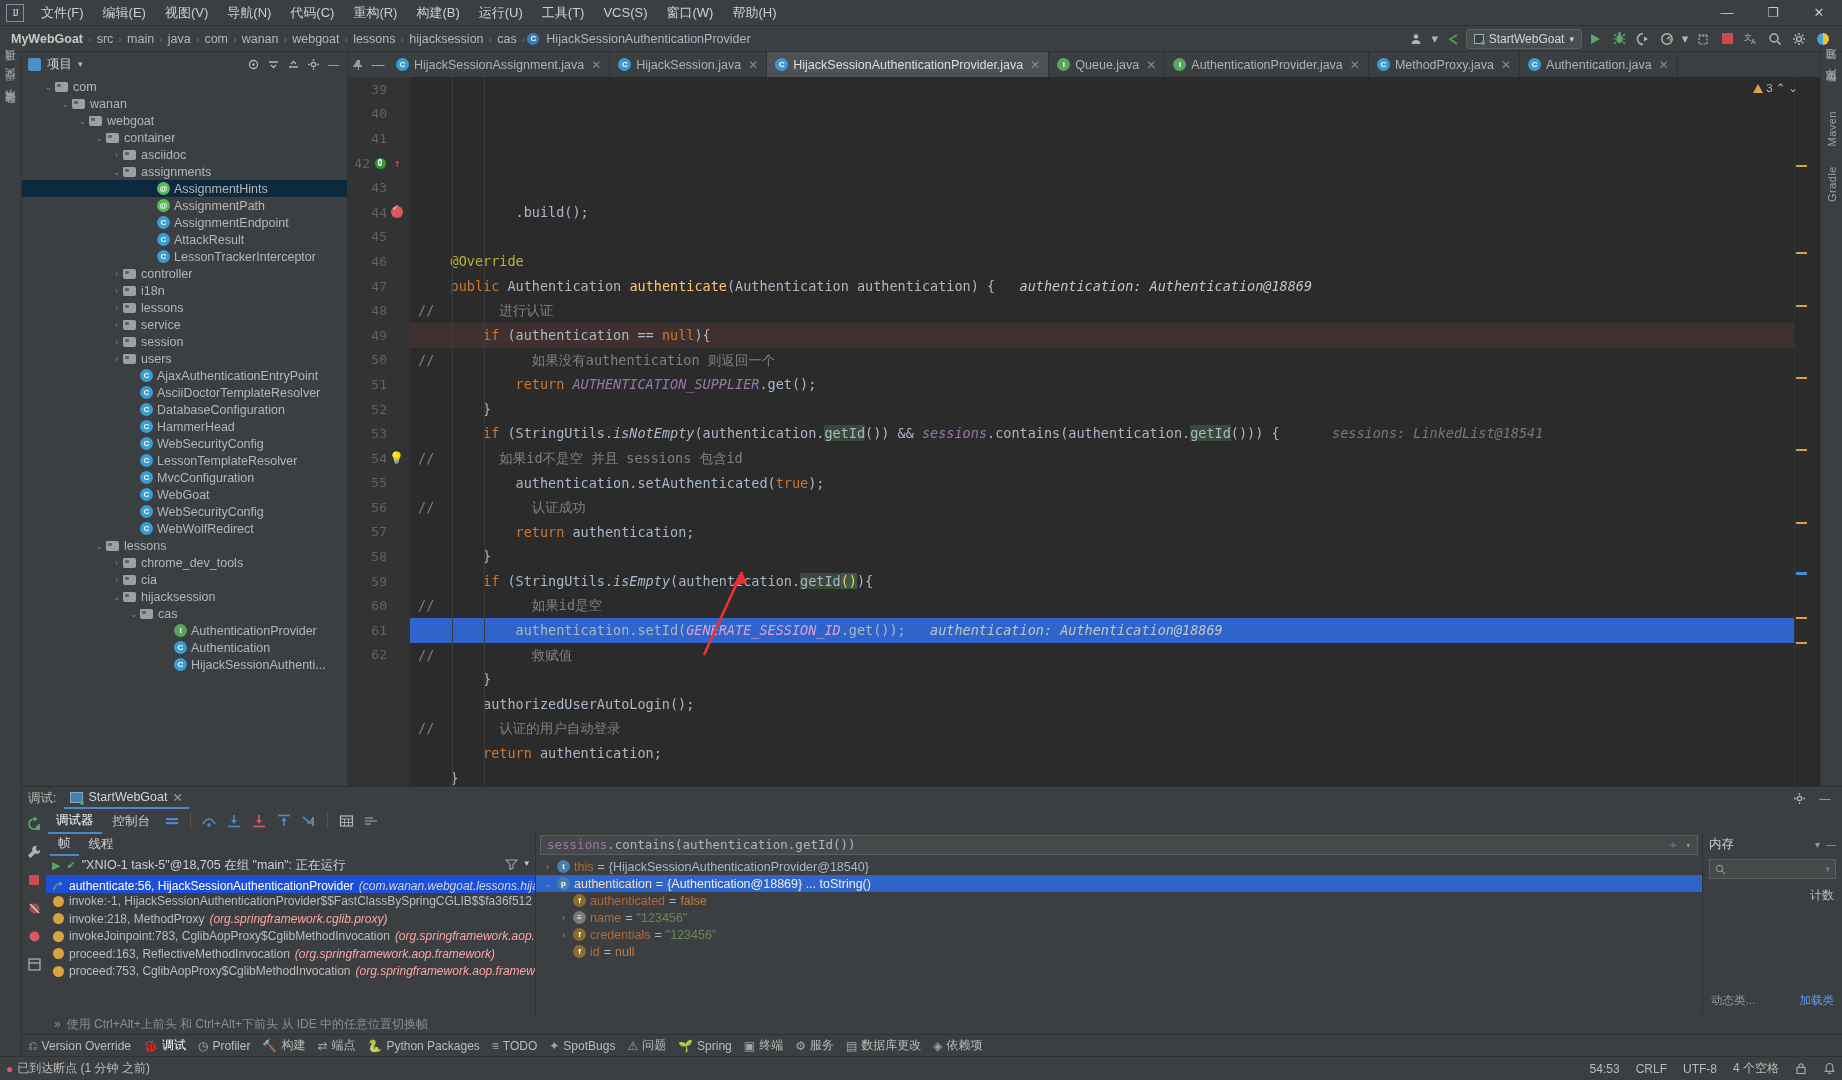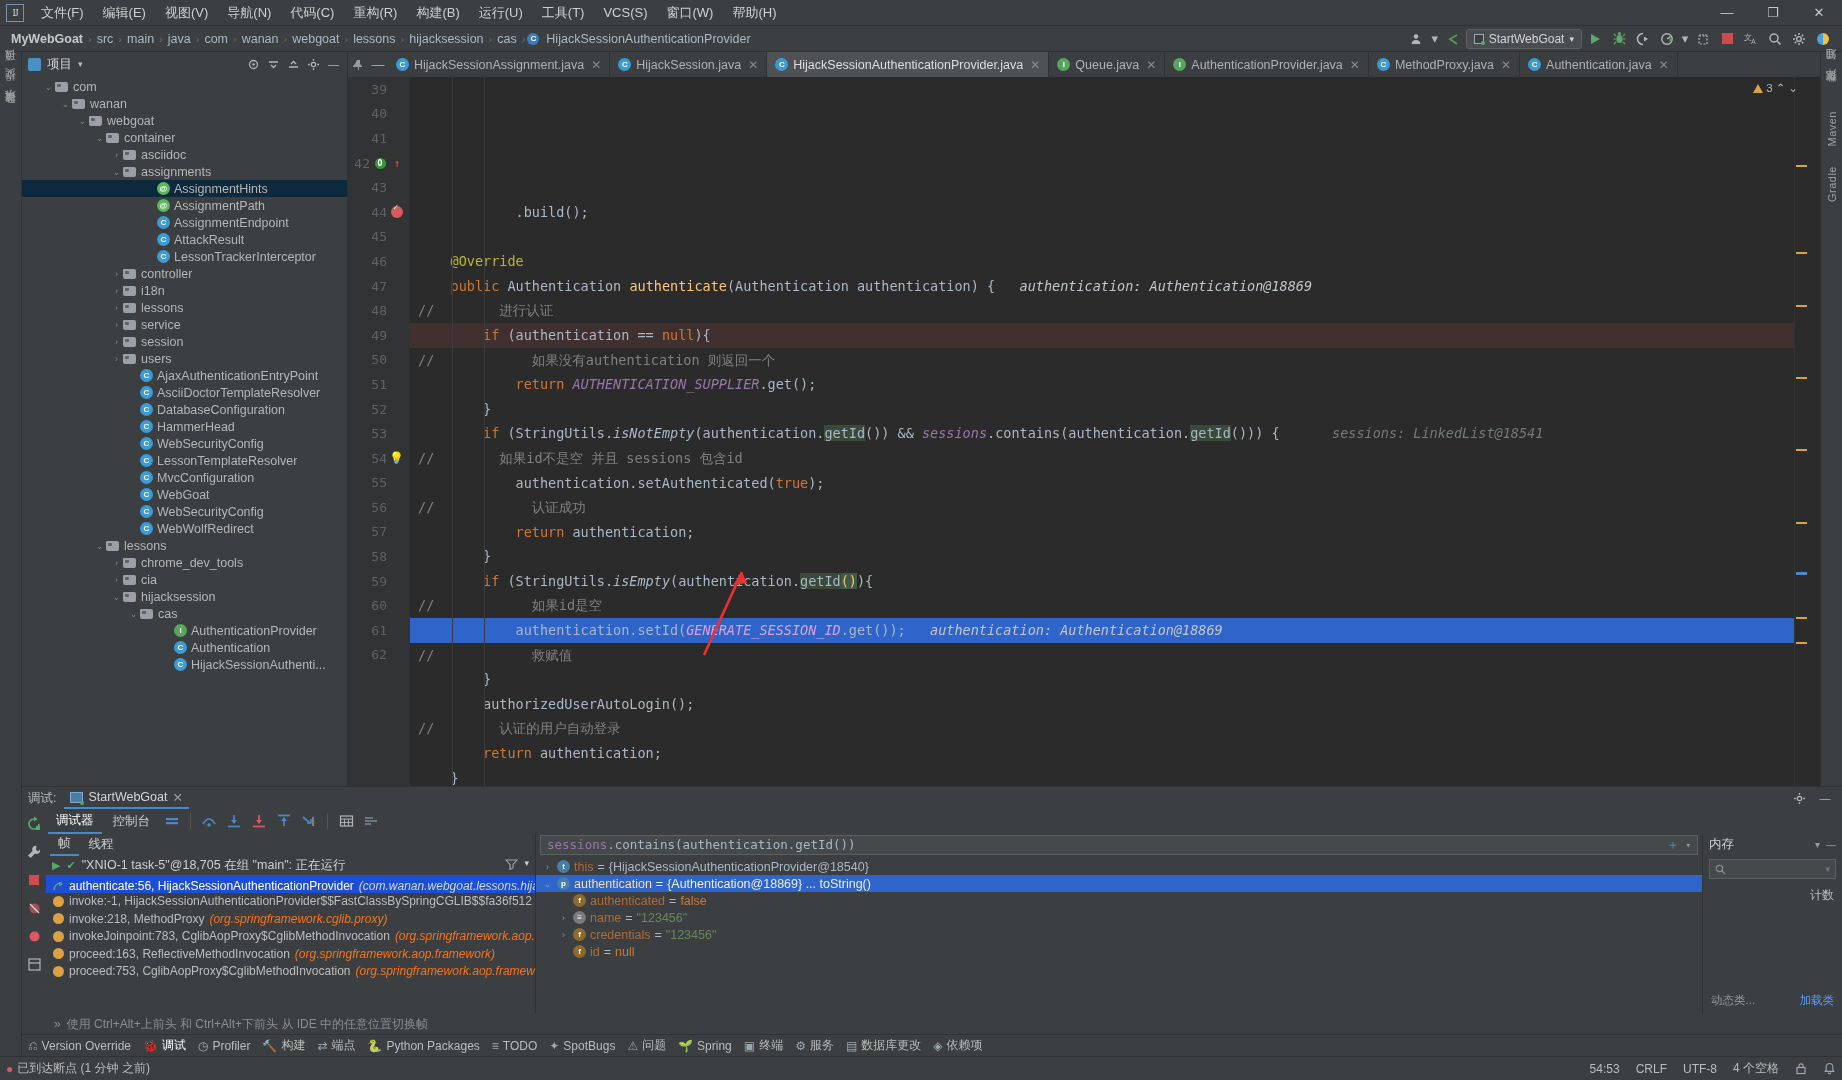--- a/index.html
+++ b/index.html
@@ -199,21 +199,21 @@
   .frames-tabs .ft { padding: 2px 8px; font-size: 12.5px; color: #cfcfcf; }
   .frames-tabs .ft.act { border-bottom: 2px solid #4a88c7; }
   .frames-tabs .flt { margin-left: auto; display: flex; gap: 4px; padding-right: 6px; }
   .thread-row { height: 20px; display: flex; align-items: center; gap: 6px; padding: 0 6px; font-size: 12.5px; color: #cfcfcf; }
   .thread-row .pg { color: #59a869; font-size: 11px; }
   .thread-row .ck { color: #59a869; font-size: 11px; }
   .frames-list { flex: 1; overflow: hidden; }
   .frow { height: 17.5px; display: flex; align-items: center; gap: 5px; padding: 0 6px; font-size: 12px; white-space: nowrap; color: #bcbcbc; }
   .frow.sel { background: #1d4ed8; color: #fff; align-items: flex-end; }
   .frow .fi { width: 12px; height: 12px; flex: none; display: inline-flex; align-items: center; justify-content: center; font-size: 10px; }
-  .frow .pkg { color: #f97316; font-style: italic; }
+  .frow .pkg { color: #fca5a5; font-style: italic; }
   .frow.sel .pkg { color: #cdd9e5; }
   .frow .circ { width: 11px; height: 11px; border-radius: 50%; background: #a0522d; }
   .frow .circ.o { background: #d9a343; }
 
   .vars { flex: 1; display: flex; flex-direction: column; min-width: 0; }
   .watchbar { height: 23px; display: flex; align-items: center; padding: 2px 4px; flex: none; }
   .watchbox {
     flex: 1; height: 20px; background: #45494a; border: 1px solid #5a6064;
     display: flex; align-items: center; padding: 0 6px; font-family: "DejaVu Sans Mono", monospace;
     font-size: 12.5px; color: #a9b7c6; overflow: hidden;

